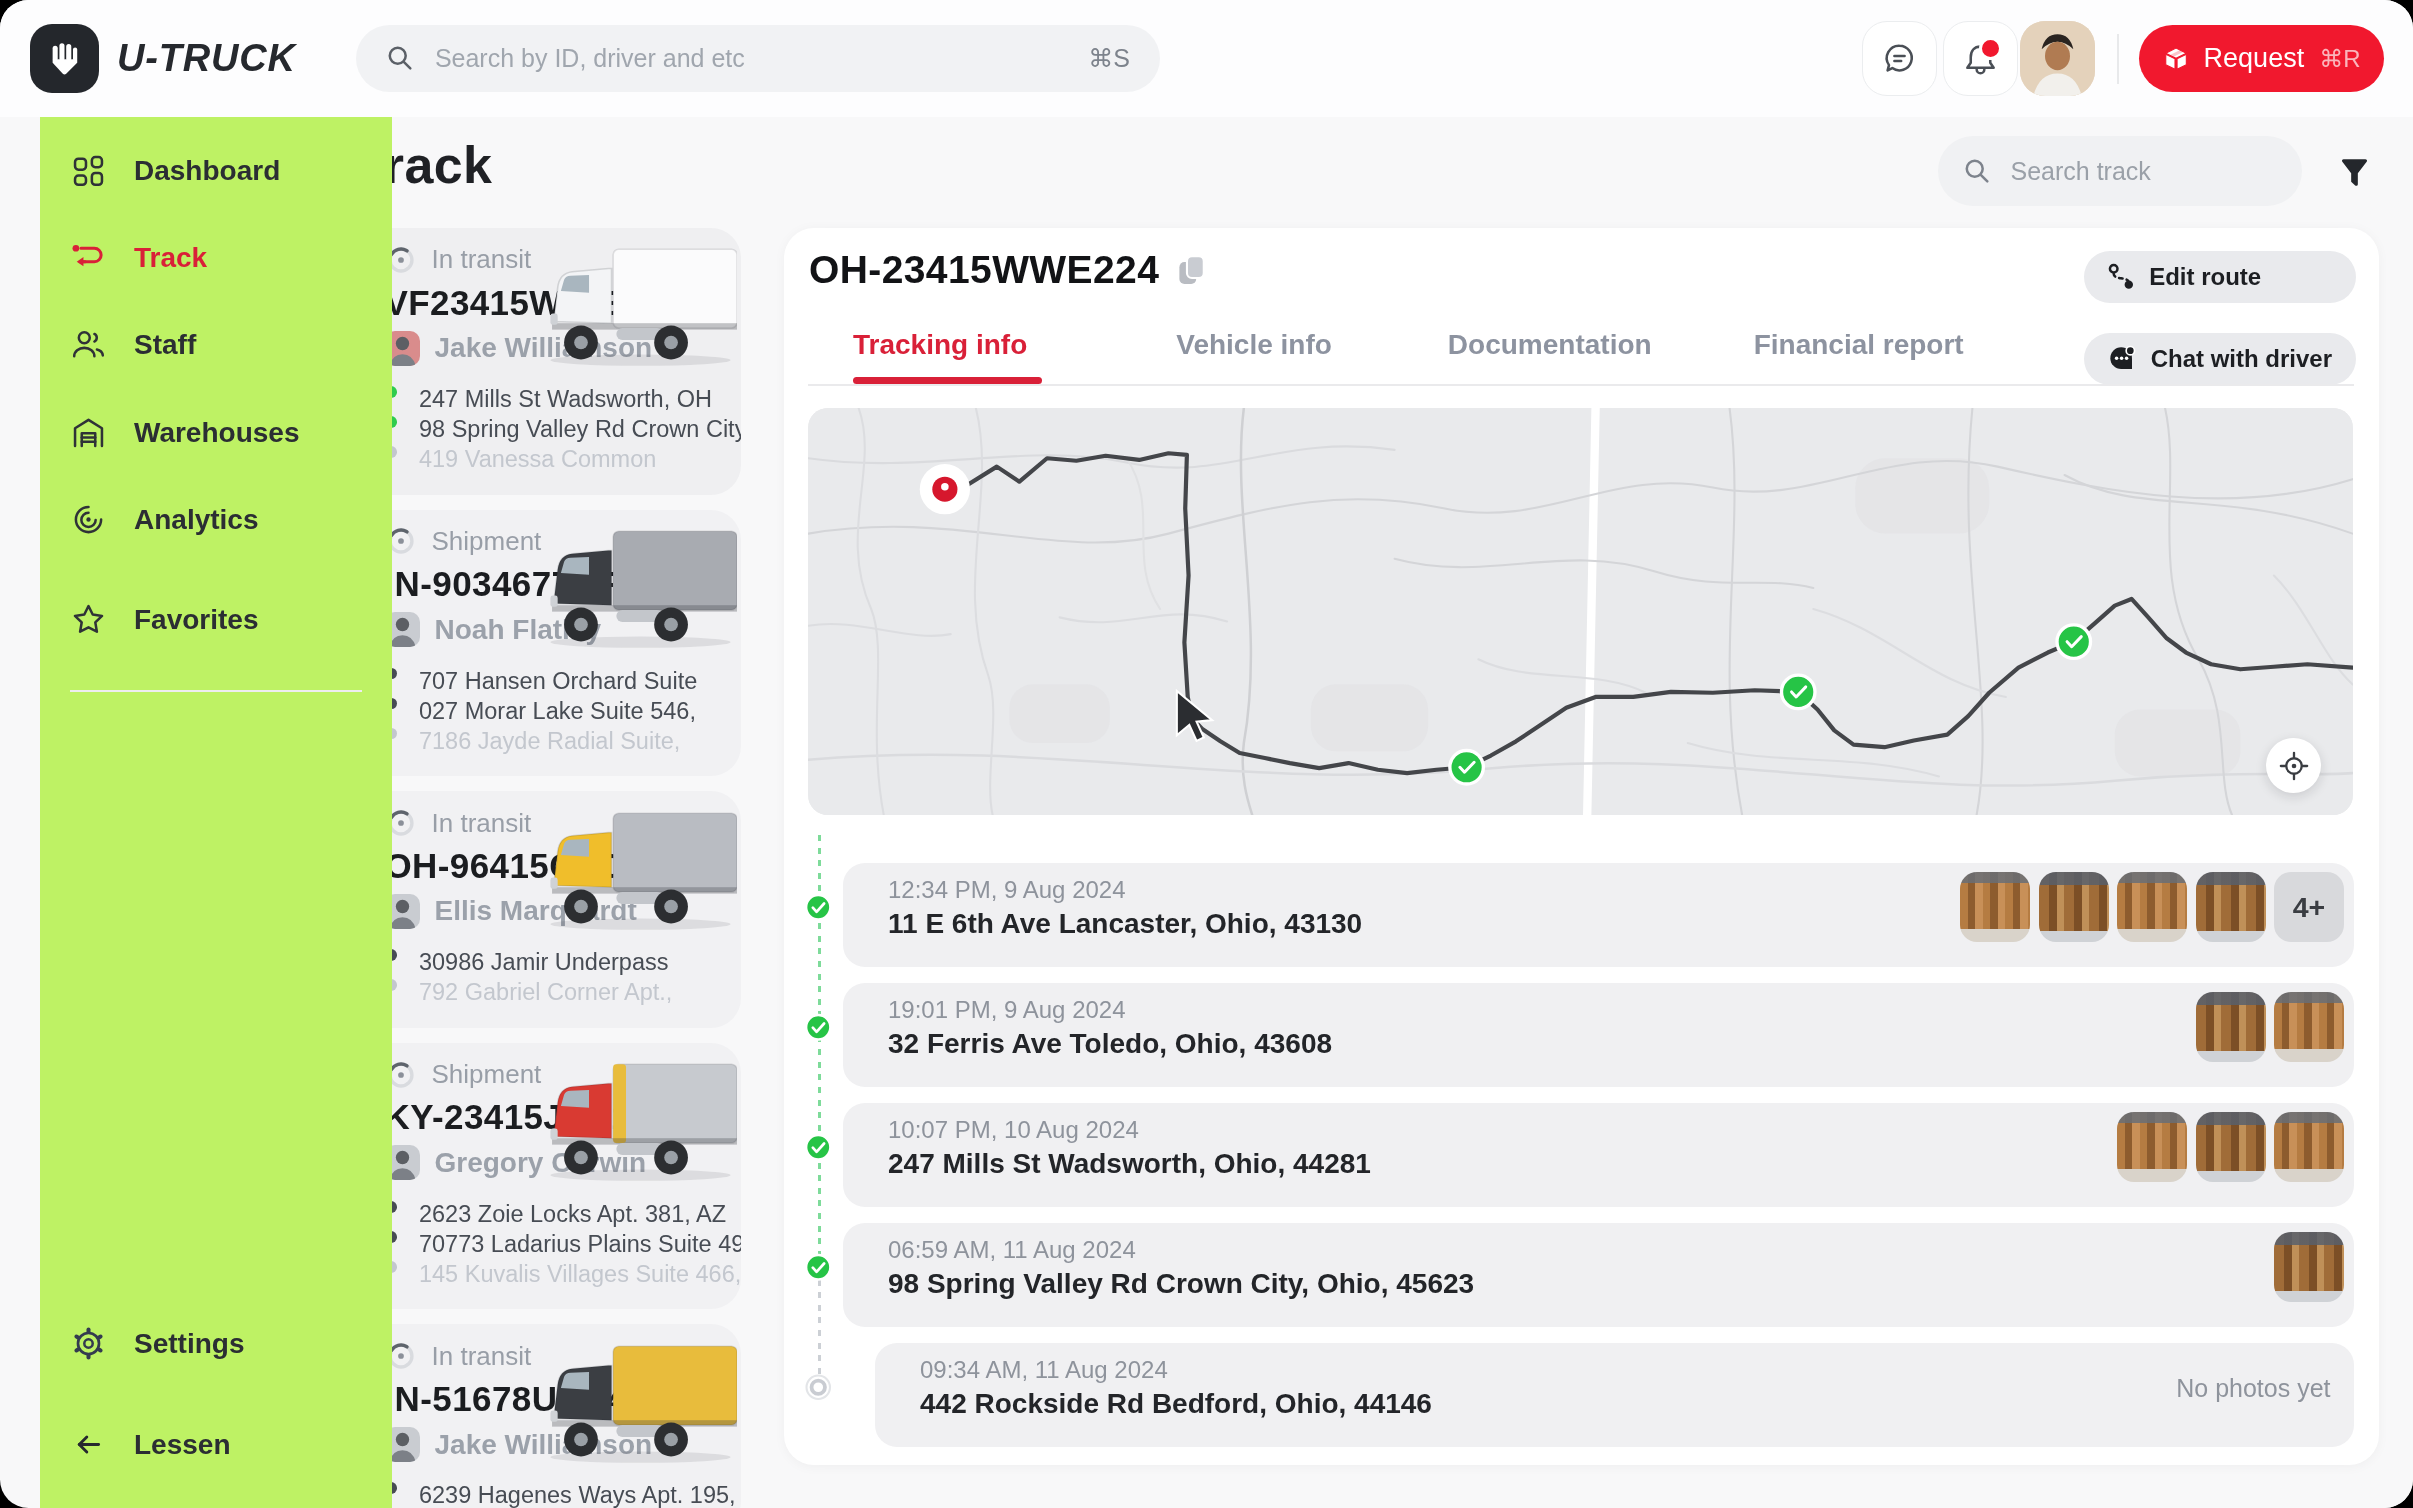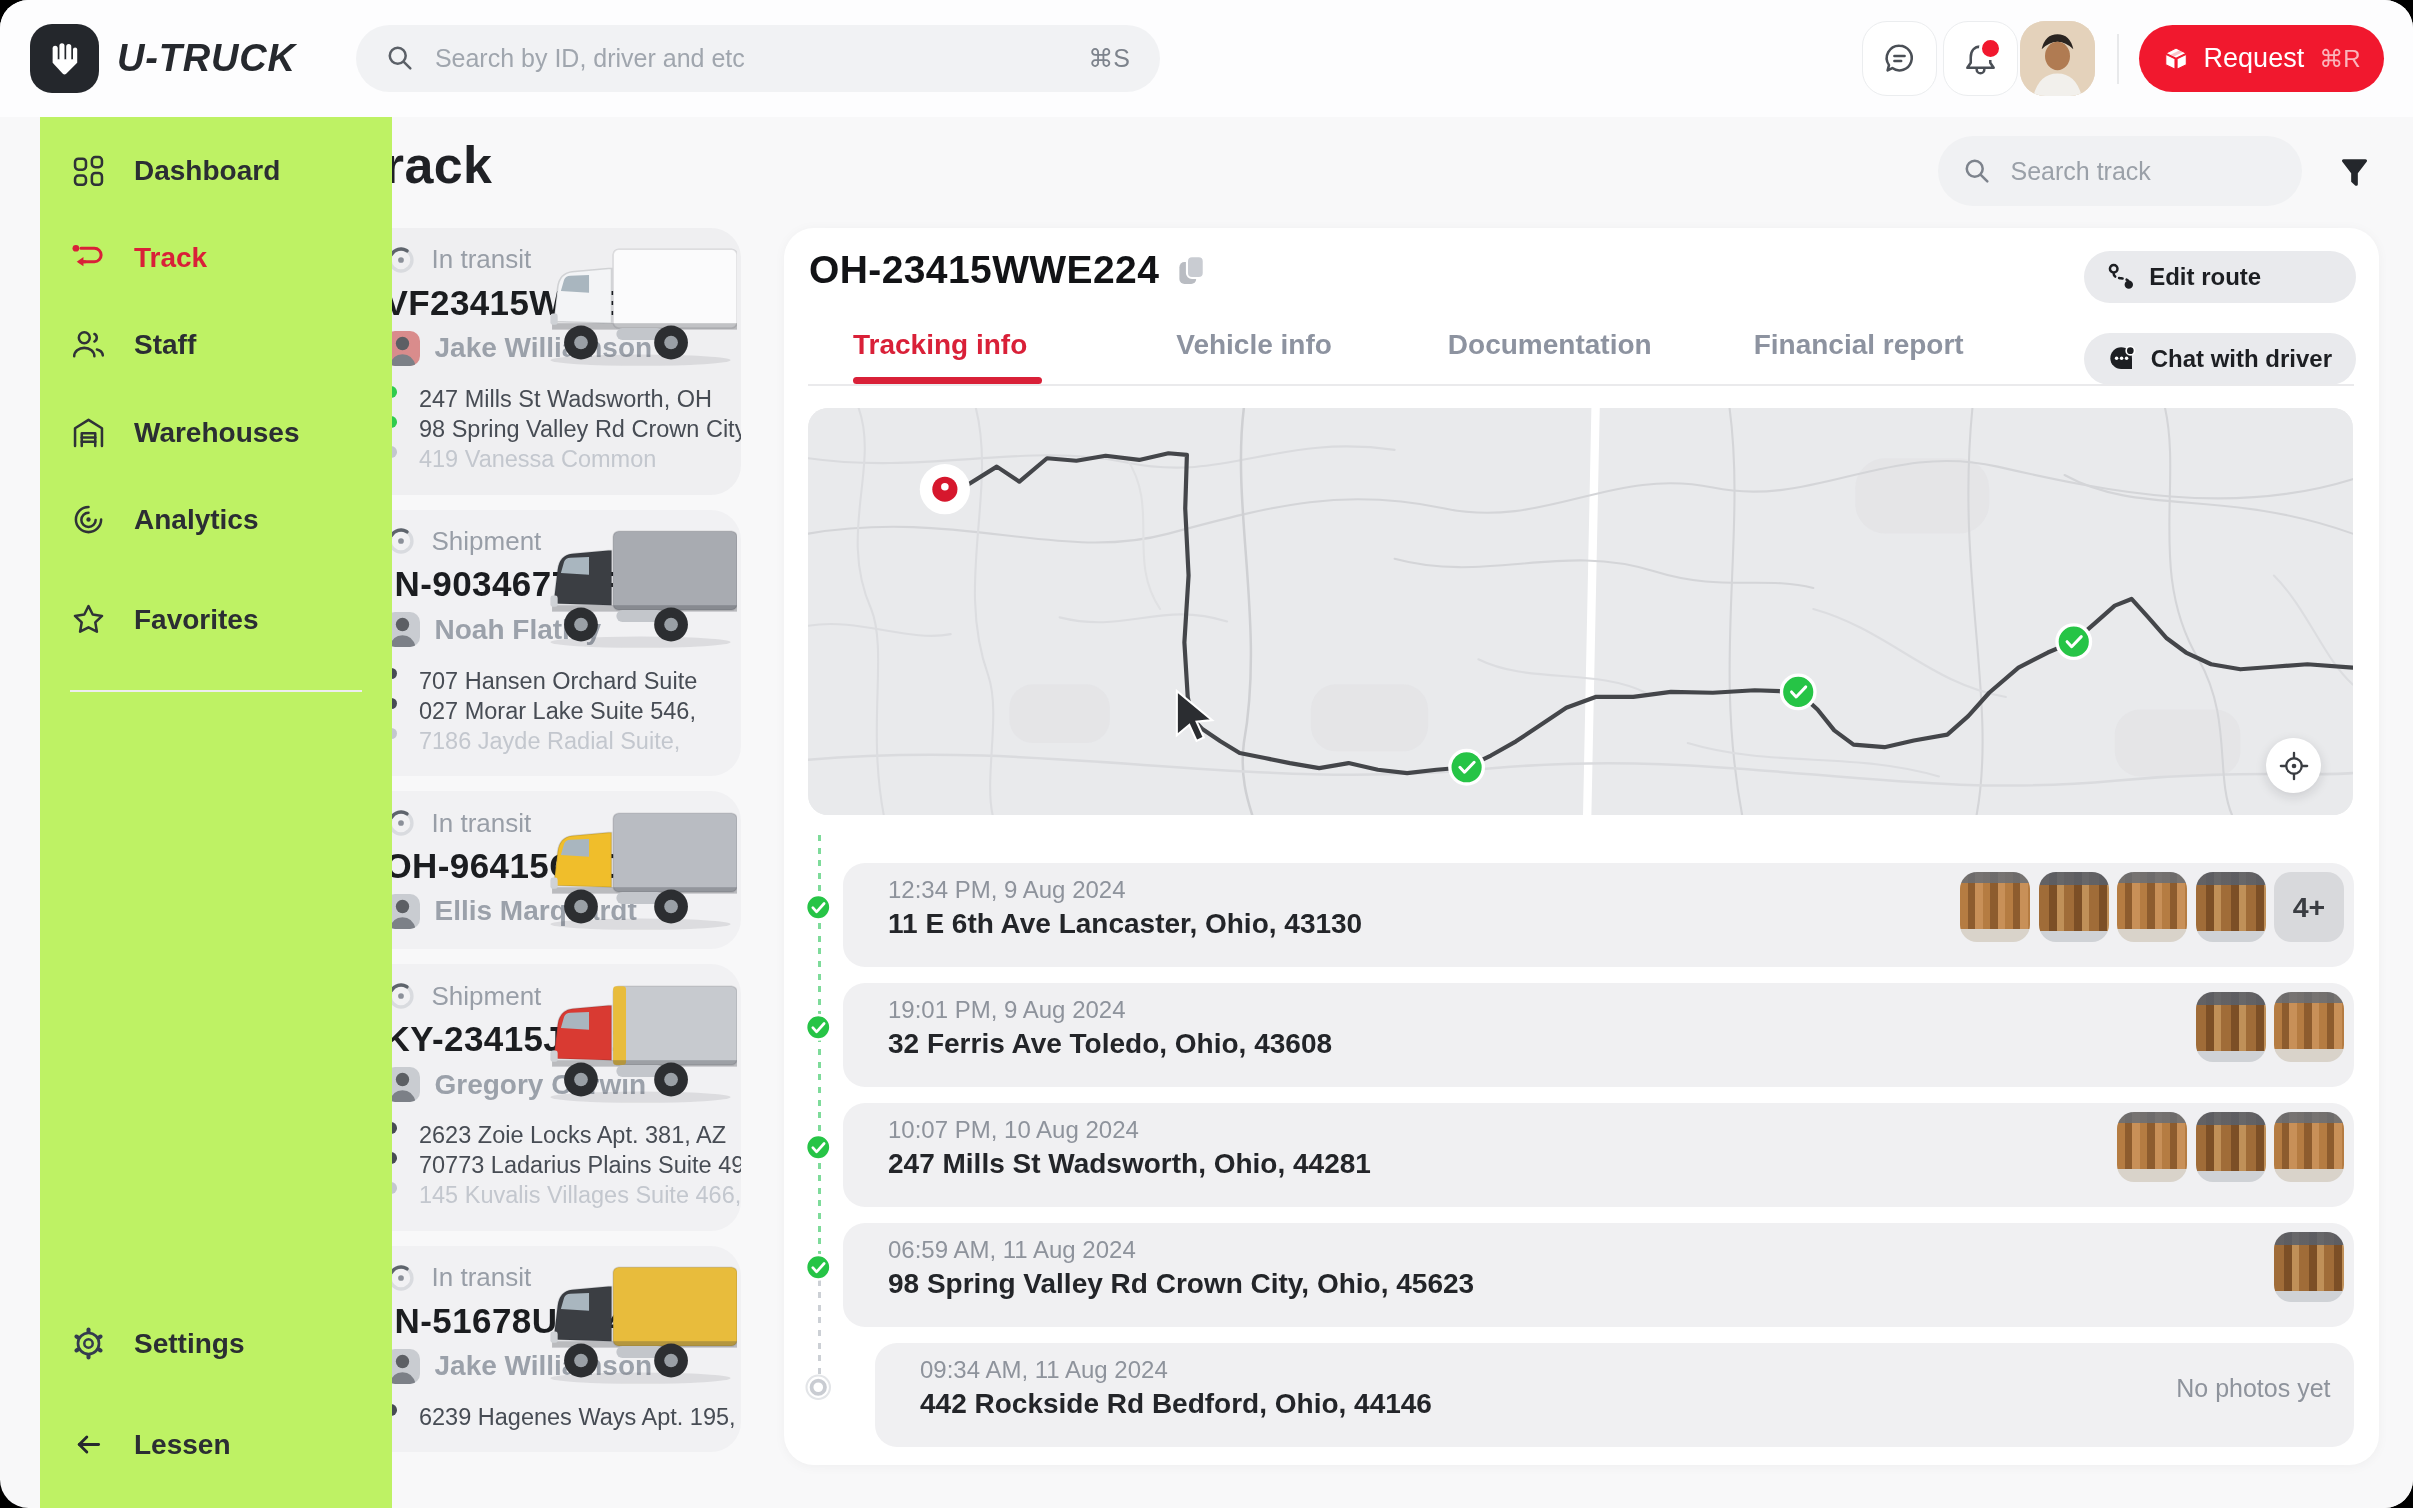--- a/index.html
+++ b/index.html
@@ -382,20 +382,31 @@
     <div class="cid">OH-96415GFC145</div>
     <div class="driverrow">
       <span class="dr-avatar" style="background: rgb(201, 204, 209);">
         <svg width="35" height="35" viewBox="0 0 42 42">
           <circle cx="21" cy="15" r="8" fill="#5c5f64"></circle>
           <path d="M5 42 q4 -14 16 -14 q12 0 16 14 Z" fill="#7c8087"></path>
         </svg>
       </span>
       <span class="dr-name">Ellis Marquardt</span>
     </div>
+    <div class="stops">
+            <div class="stop dark">
+              <span class="dot"></span>
+              <span class="slab">30986 Jamir Underpass</span>
+            </div>
+            <div class="stop muted">
+              <span class="dot"></span>
+              <span class="slab">792 Gabriel Corner Apt.,</span>
+            </div>
+            <span class="seg n" style="top: 15px;"></span>
+          </div>
     <svg class="truck" viewBox="0 0 240 160" style="--cab: #F0BE2B; --box: #B9BCC2;">
       <ellipse cx="120" cy="148" rx="112" ry="7" fill="rgba(40,44,50,.10)"></ellipse>
       <rect x="86" y="10" width="154" height="98" rx="7" fill="var(--box,#fafafc)" stroke="rgba(30,33,38,.12)" stroke-width="2"></rect>
       <rect x="86" y="10" width="16" height="98" rx="4" fill="var(--stripe,rgba(0,0,0,0))"></rect>
       <rect x="10" y="102" width="230" height="8" fill="rgba(60,64,70,.30)"></rect>
       <path d="M12 100 L17 58 Q19 40 35 38 L80 34 L84 34 L84 102 Z" fill="var(--cab,#f3f4f6)" stroke="rgba(30,33,38,.15)" stroke-width="2"></path>
       <path d="M21 62 L25 48 Q27 43 33 43 L56 42 L56 64 Z" fill="#a9b6bf"></path>
       <rect x="8" y="90" width="9" height="14" rx="3" fill="#cfd2d6"></rect>
       <rect x="90" y="108" width="58" height="15" rx="7.5" fill="#c3c6cb"></rect>
       <circle cx="46" cy="126" r="21" fill="#2c2e31"></circle>

